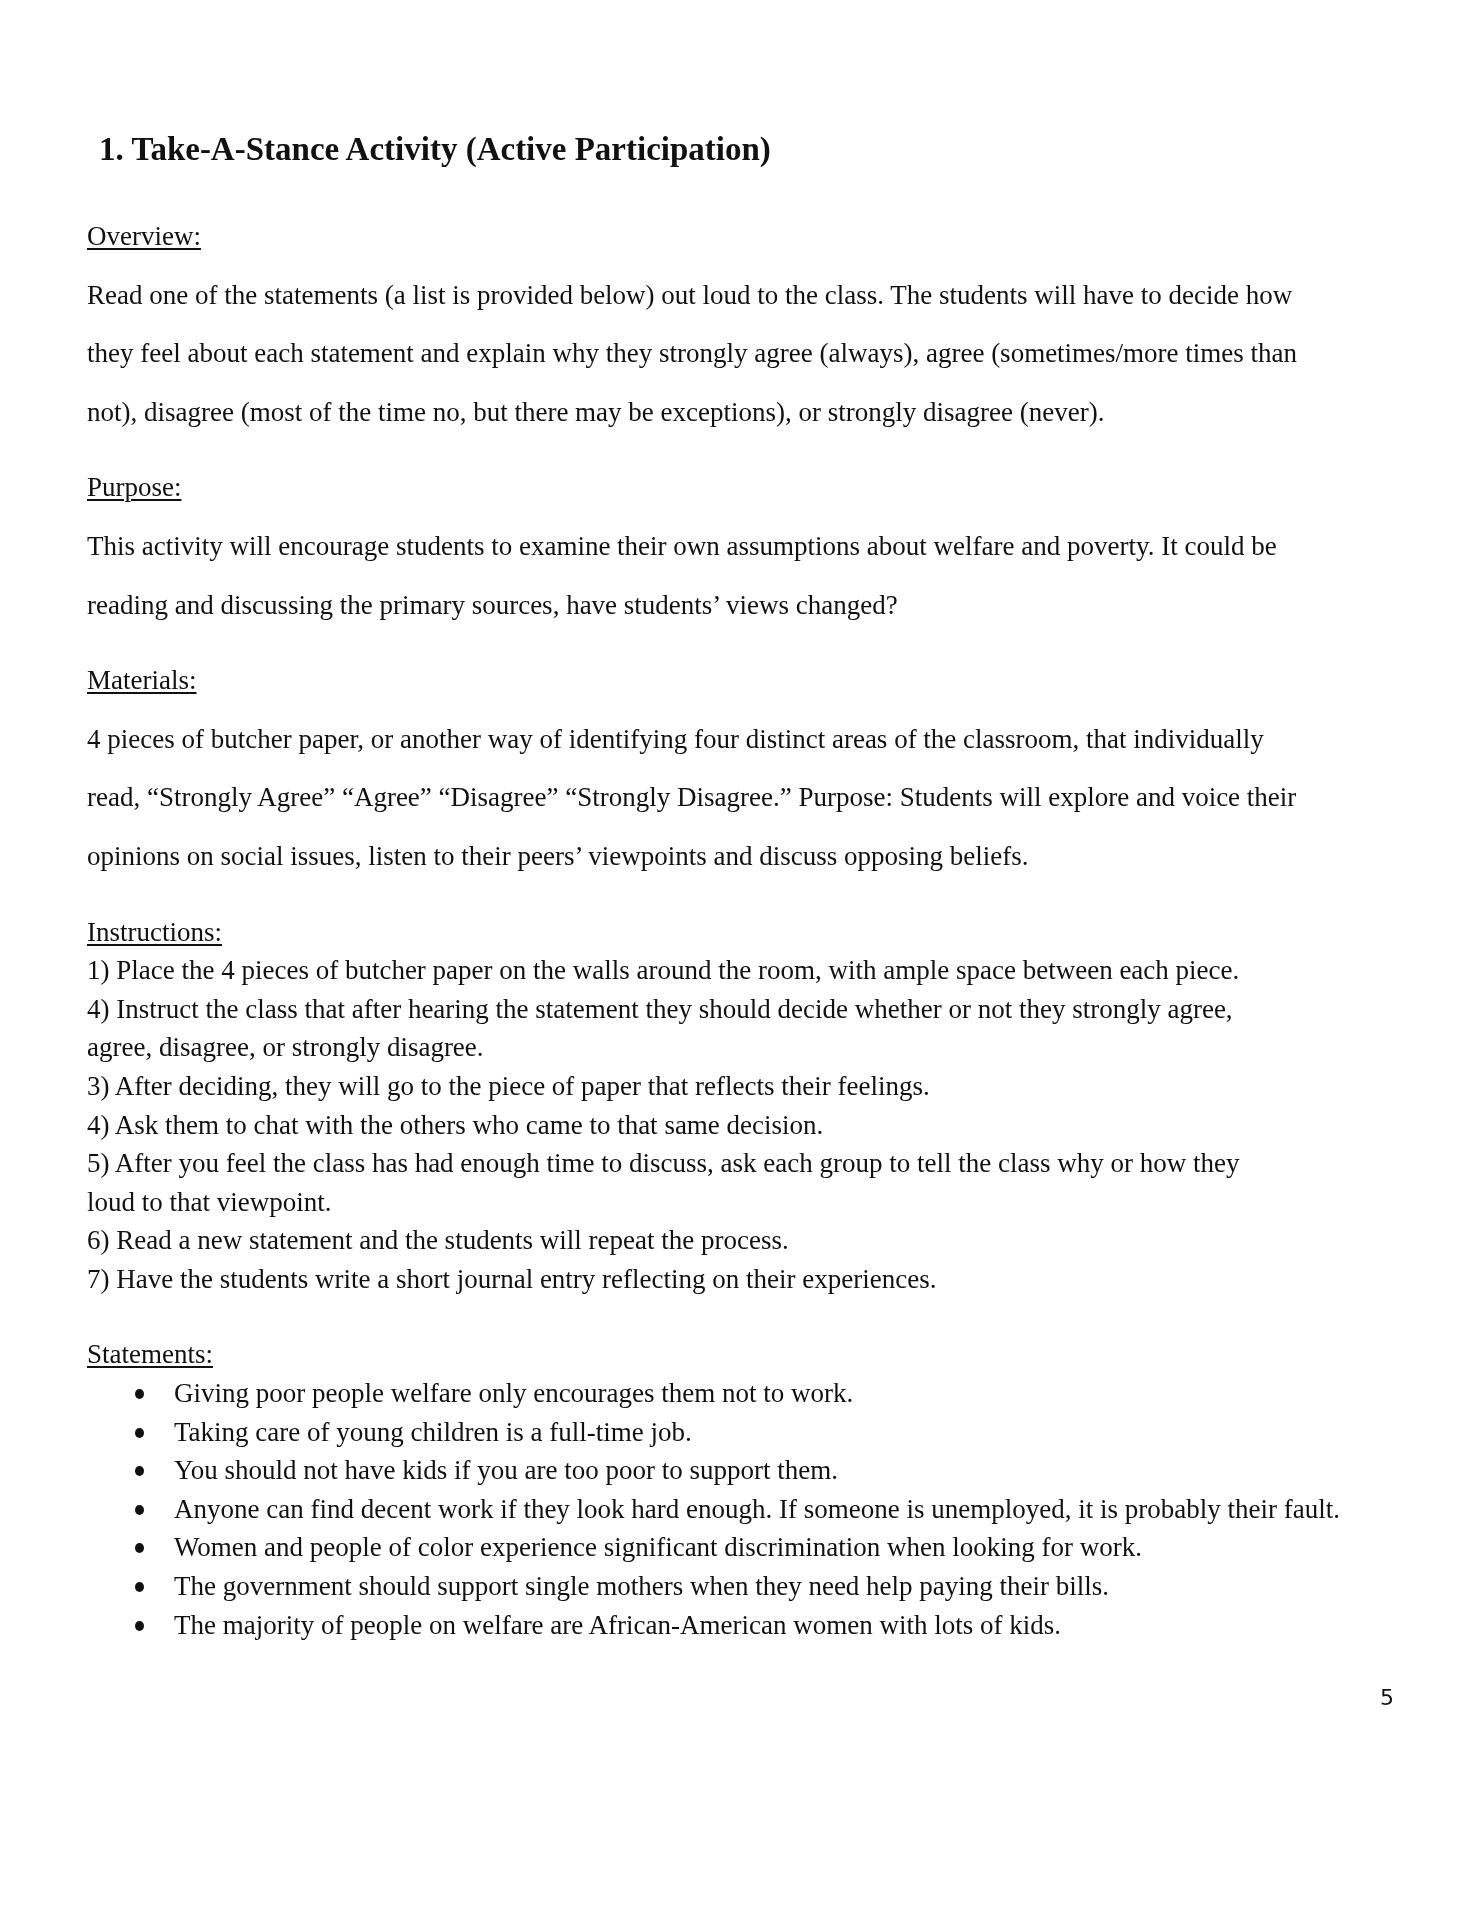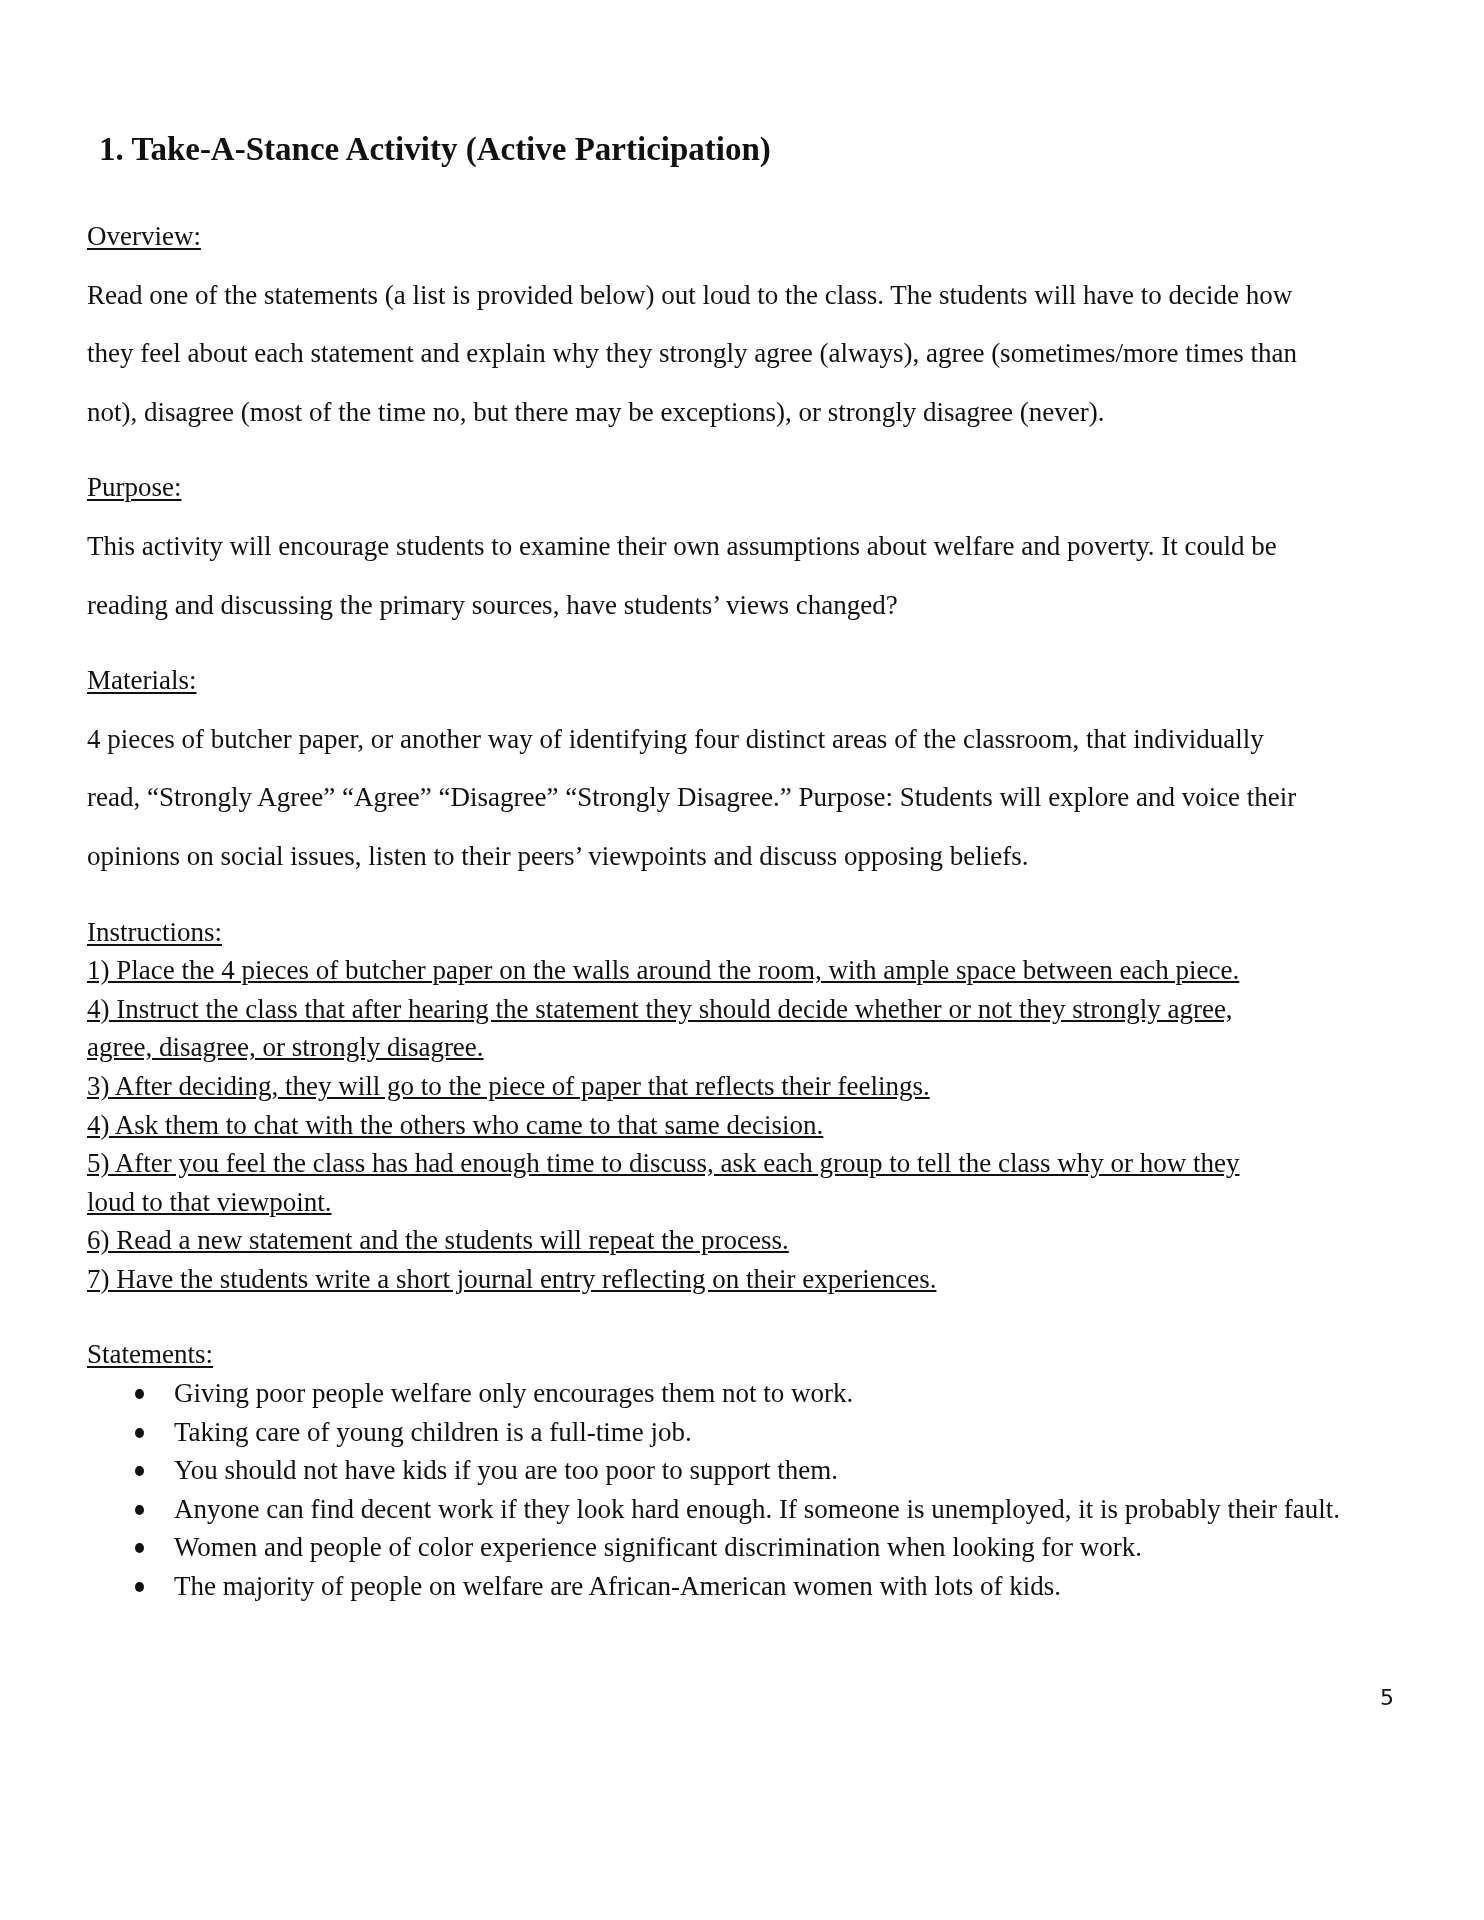--- a/index.html
+++ b/index.html
@@ -12,21 +12,21 @@
     .title {
       font-weight: bold; font-size: 33px; line-height: 40px; margin: 12px;
     }
     .section { margin-top: 37px; }
     .section:first-of-type { margin-top: 0; }
     .sec-head {
       font-size: 27px; line-height: 38.6px; text-decoration: underline;
       text-underline-offset: 3px; text-decoration-thickness: 1.5px;
     }
     .para { font-size: 27px; line-height: 38.6px; margin-top: 20px; }
-    .step { font-size: 27px; line-height: 38.6px; text-decoration: underline; }
+    .step { font-size: 27px; line-height: 38.6px; }
     ul.statements { list-style: none; margin: 0; padding: 0; }
     ul.statements li {
       position: relative; padding-left: 87px; font-size: 27px; line-height: 38.6px;
     }
     ul.statements li .bullet {
       position: absolute; left: 48px; top: 15px; width: 9px; height: 10px;
       border-radius: 50%; background: #111111;
     }
     .page-number {
       position: absolute; left: 1380px; top: 1685px;
@@ -73,18 +73,19 @@
   </div>
 
   <div class="section">
     <div class="sec-head">Statements:</div>
     <ul class="statements">
       <li><span class="bullet"></span><span>Giving poor people welfare only encourages them not to work.</span></li>
       <li><span class="bullet"></span><span>Taking care of young children is a full-time job.</span></li>
       <li><span class="bullet"></span><span>You should not have kids if you are too poor to support them.</span></li>
       <li style="padding-right:30px"><span class="bullet"></span><span>Anyone can find decent work if they look hard enough. If someone is unemployed, it is probably their fault.</span></li>
       <li><span class="bullet"></span><span>Women and people of color experience significant discrimination when looking for work.</span></li>
+      <li><span class="bullet"></span><span>The government should support single mothers when they need help paying their bills.</span></li>
       <li><span class="bullet"></span><span>The majority of people on welfare are African-American women with lots of kids.</span></li>
     </ul>
   </div>
 </div>
 
 <div class="page-number">5</div>
 
 </body></html>

